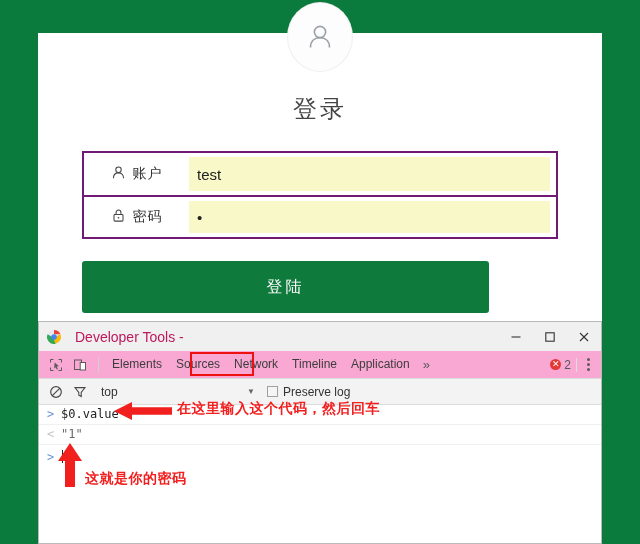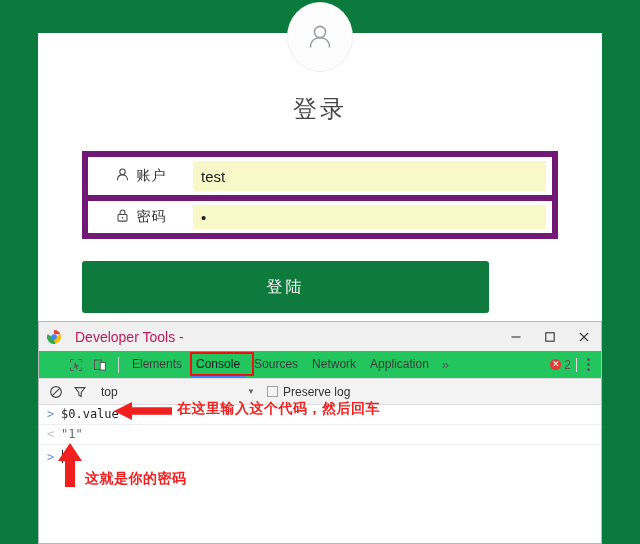--- a/index.html
+++ b/index.html
@@ -53,21 +53,21 @@
     color: #444;
     letter-spacing: 3px;
     font-family: "DejaVu Sans", sans-serif;
   }
 
   .field-group {
     position: absolute;
     left: 82px;
     width: 476px;
     box-sizing: border-box;
-    border: 6px solid #701a75;
+    border: 2px solid #701a75;
     background: #fff;
   }
   #field-account { top: 151px; height: 44px; border-bottom: none; }
   #field-password { top: 195px; height: 44px; }
 
   .field-row {
     display: flex;
     align-items: stretch;
     height: 100%;
   }
@@ -161,26 +161,25 @@
     width: 34px; height: 29px;
     display: flex; align-items: center; justify-content: center;
     color: #333;
     font-size: 13px;
     cursor: pointer;
   }
   .win-btn svg { display:block; }
 
   #devtools-tabbar {
     height: 27px;
-    background: #22c55e;
+    background: #f9a8d4;
     border-bottom: 1px solid #dcdcdc;
     display: flex;
     align-items: center;
     position: relative;
-    padding-left: 20px;
   }
   .tool-icon-btn {
     width: 24px; height: 24px;
     display: flex; align-items: center; justify-content: center;
     cursor: pointer;
   }
   .tool-icon-btn:first-child { margin-left: 5px; }
   .tab-sep {
     width: 1px; height: 16px;
     background: #d0d0d0;
@@ -471,23 +470,23 @@
     </div>
     <div class="tool-icon-btn">
       <svg width="14" height="14" viewBox="0 0 14 14">
         <rect x="1.5" y="2" width="7" height="9.5" fill="none" stroke="#5a5a5a" stroke-width="1"></rect>
         <rect x="7.2" y="4.5" width="5.3" height="7.5" fill="#fff" stroke="#5a5a5a" stroke-width="1"></rect>
       </svg>
     </div>
     <div class="tab-sep"></div>
 
     <div class="tab-item">Elements</div>
-    <div class="tab-item active">Console</div>
     <div class="tab-item">Sources</div>
     <div class="tab-item">Network</div>
+    <div class="tab-item">Timeline</div>
     <div class="tab-item">Application</div>
     <div class="tab-more">»</div>
 
     <div id="tabbar-right">
       <div id="error-badge">
         <span id="error-dot">✕</span>
         <span>2</span>
       </div>
       <div id="kebab-menu">
         <i></i>

